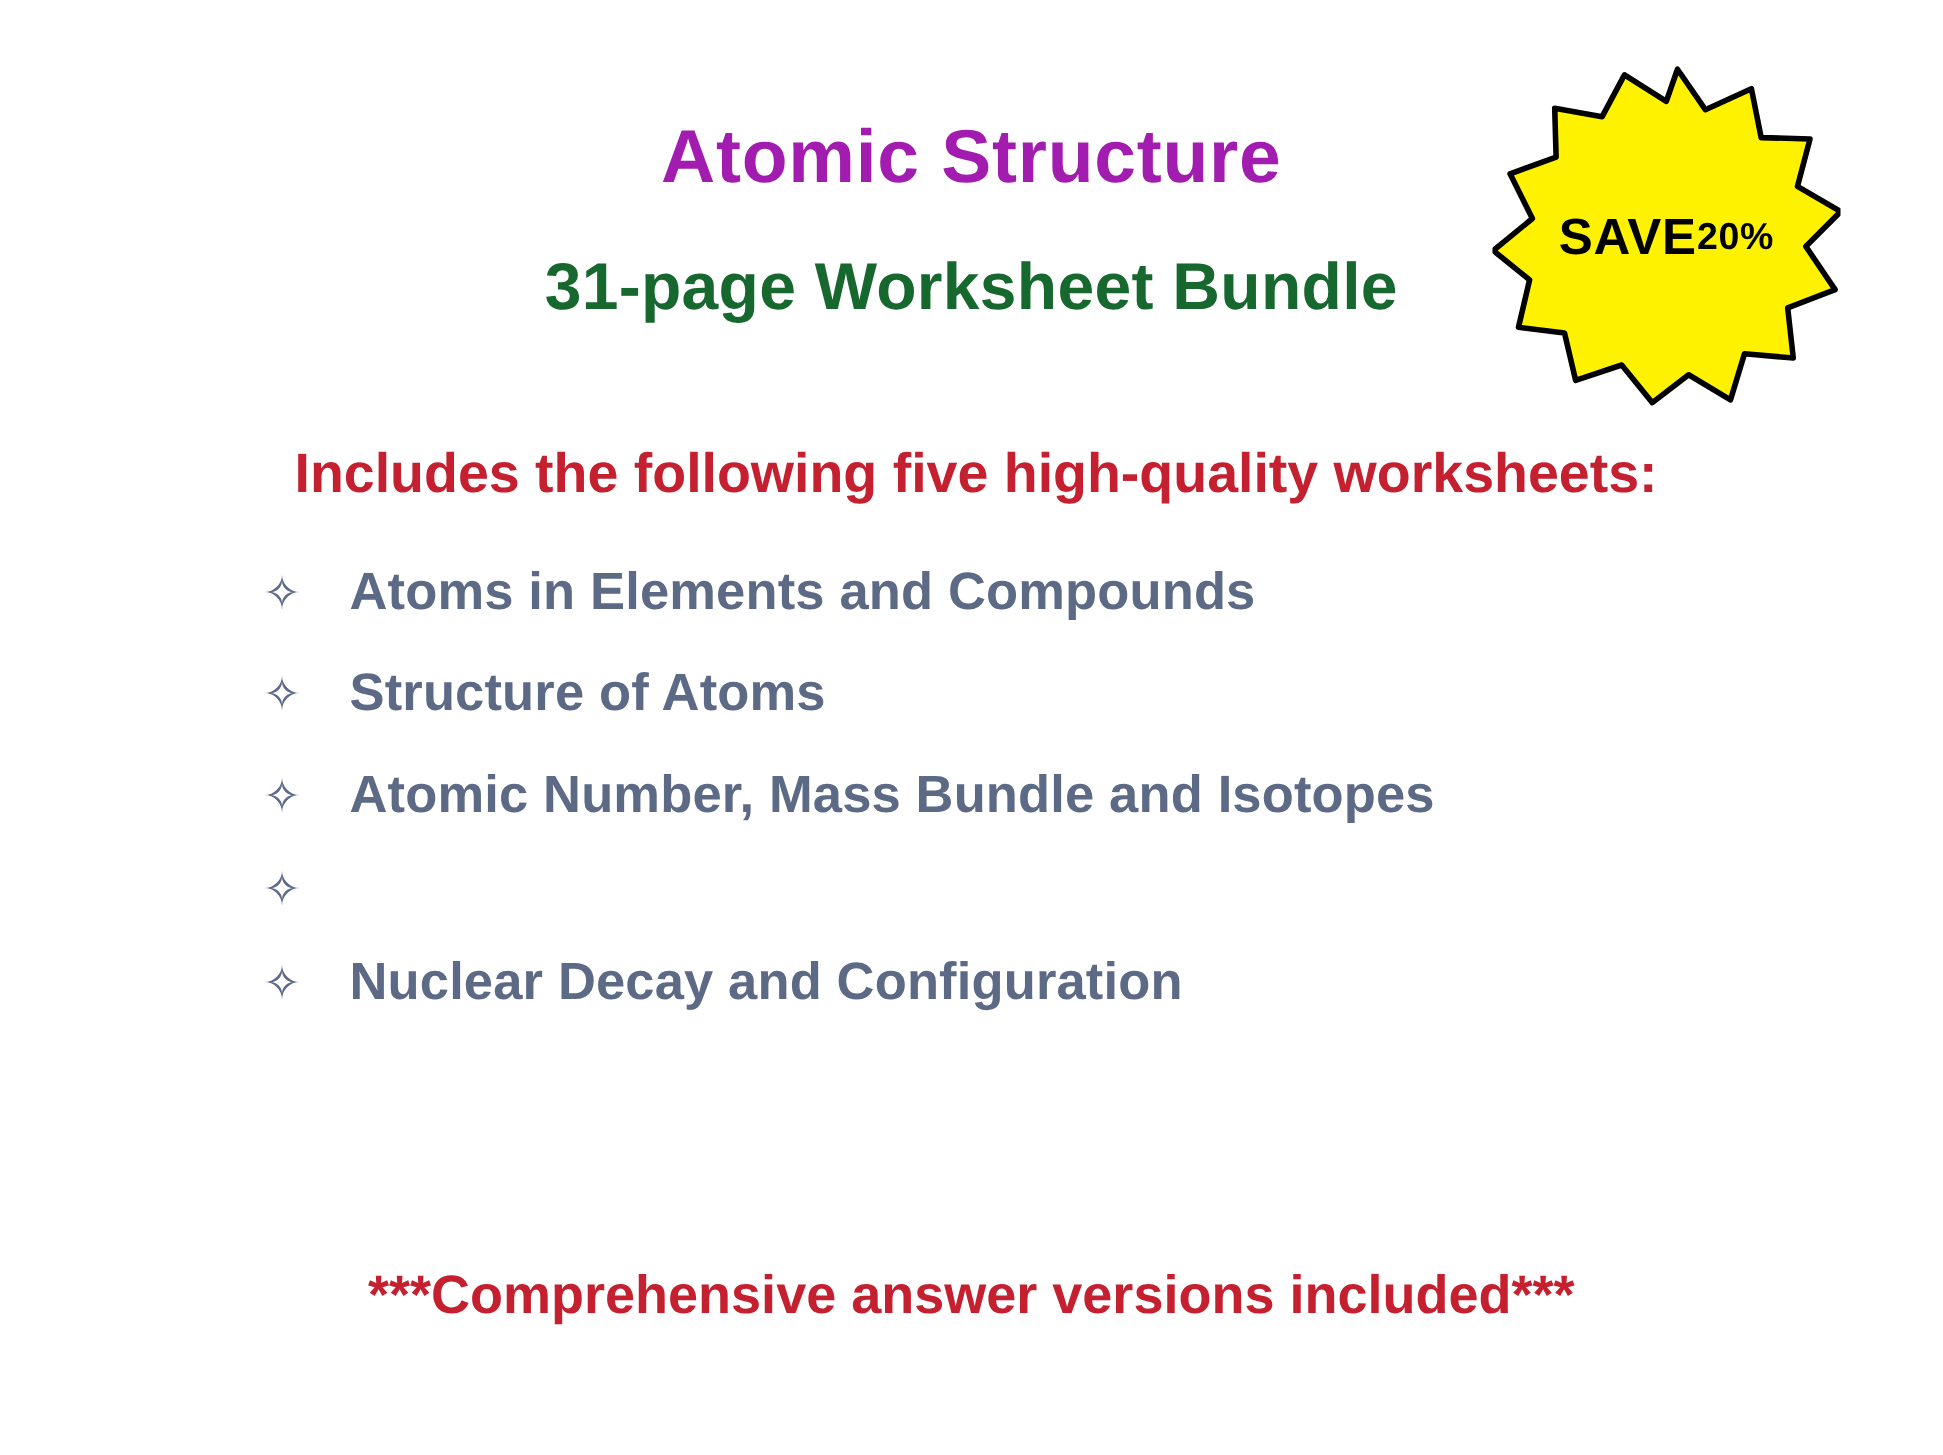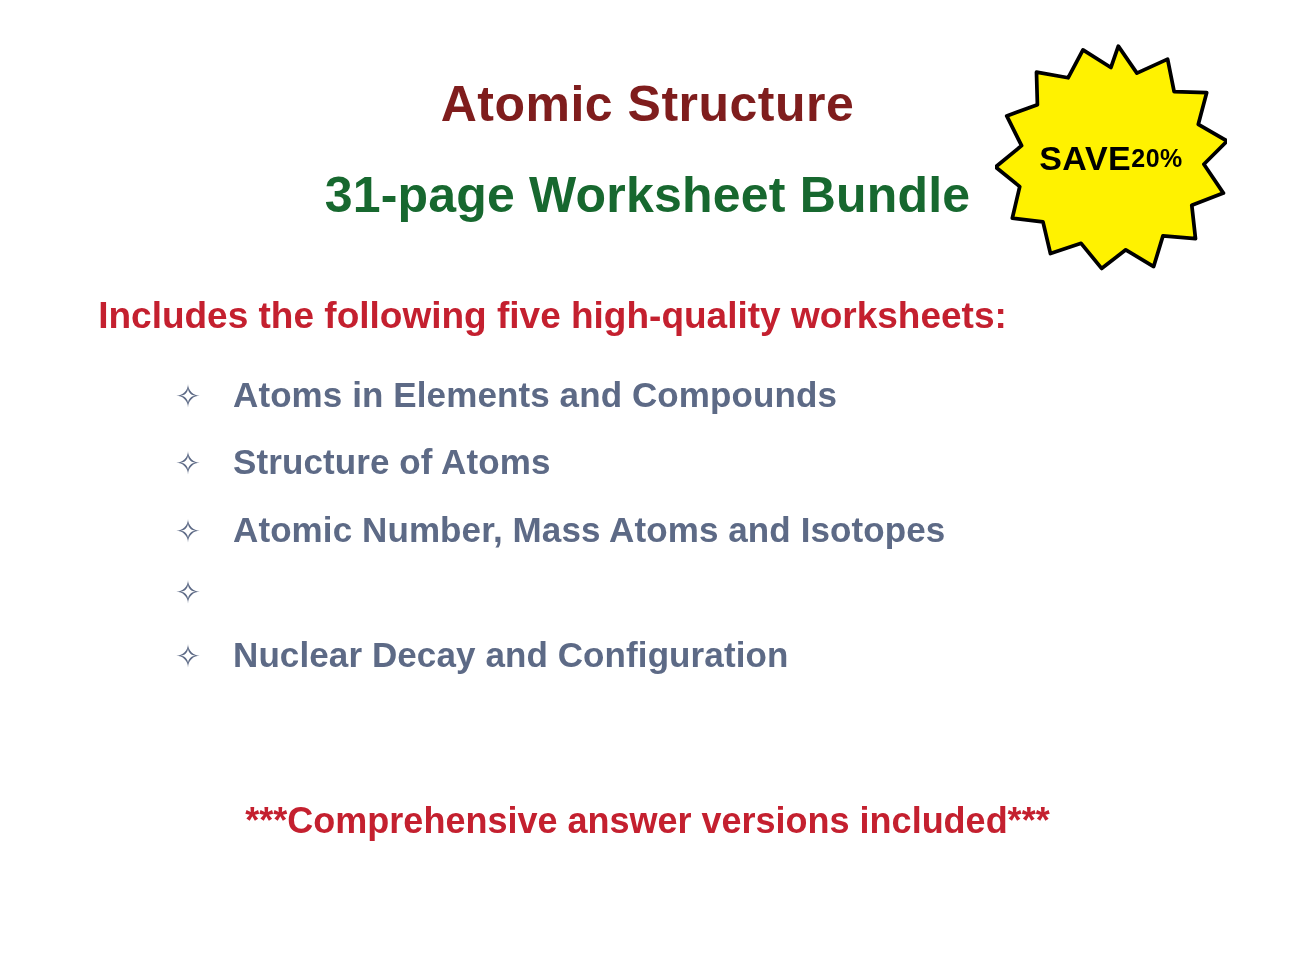--- a/index.html
+++ b/index.html
@@ -20,40 +20,40 @@
     position: absolute;
     top: 78px;
     left: 0;
     width: 1295px;
     text-align: center;
   }
 
   .title-main {
     font-size: 50px;
     font-weight: bold;
-    color: #7f1d1d;
+    color: #a21caf;
     letter-spacing: 0.5px;
     line-height: 1.05;
   }
 
   .title-sub {
     margin-top: 38px;
-    font-size: 50px;
+    font-size: 44px;
     font-weight: bold;
     color: #17682f;
     letter-spacing: 0.2px;
     line-height: 1.05;
   }
 
   .intro-line {
     position: absolute;
     top: 295px;
     left: 0;
     width: 1105px;
-    text-align: center;
+    text-align: right;
     font-size: 37px;
     font-weight: bold;
     color: #c4202f;
   }
 
   .bullet-list {
     position: absolute;
     top: 375px;
     left: 175px;
     width: 1060px;
@@ -77,21 +77,21 @@
   .bullet-text {
     font-size: 35px;
     font-weight: bold;
     color: #5d6a86;
     line-height: 1.15;
     letter-spacing: 0.1px;
   }
 
   .footer-line {
     position: absolute;
-    top: 800px;
+    top: 842px;
     left: 0;
     width: 1295px;
     text-align: center;
     font-size: 36px;
     font-weight: bold;
     color: #c4202f;
   }
 
   .badge {
     position: absolute;
@@ -161,21 +161,21 @@
       <span class="bullet-text">Atoms in Elements and Compounds</span>
     </div>
 
     <div class="bullet-row">
       <span class="bullet-mark">✧</span>
       <span class="bullet-text">Structure of Atoms</span>
     </div>
 
     <div class="bullet-row">
       <span class="bullet-mark">✧</span>
-      <span class="bullet-text">Atomic Number, Mass Atoms and Isotopes</span>
+      <span class="bullet-text">Atomic Number, Mass Bundle and Isotopes</span>
     </div>
 
     <div class="bullet-row">
       <span class="bullet-mark">✧</span>
     </div>
 
     <div class="bullet-row">
       <span class="bullet-mark">✧</span>
       <span class="bullet-text">Nuclear Decay and Configuration</span>
     </div>

